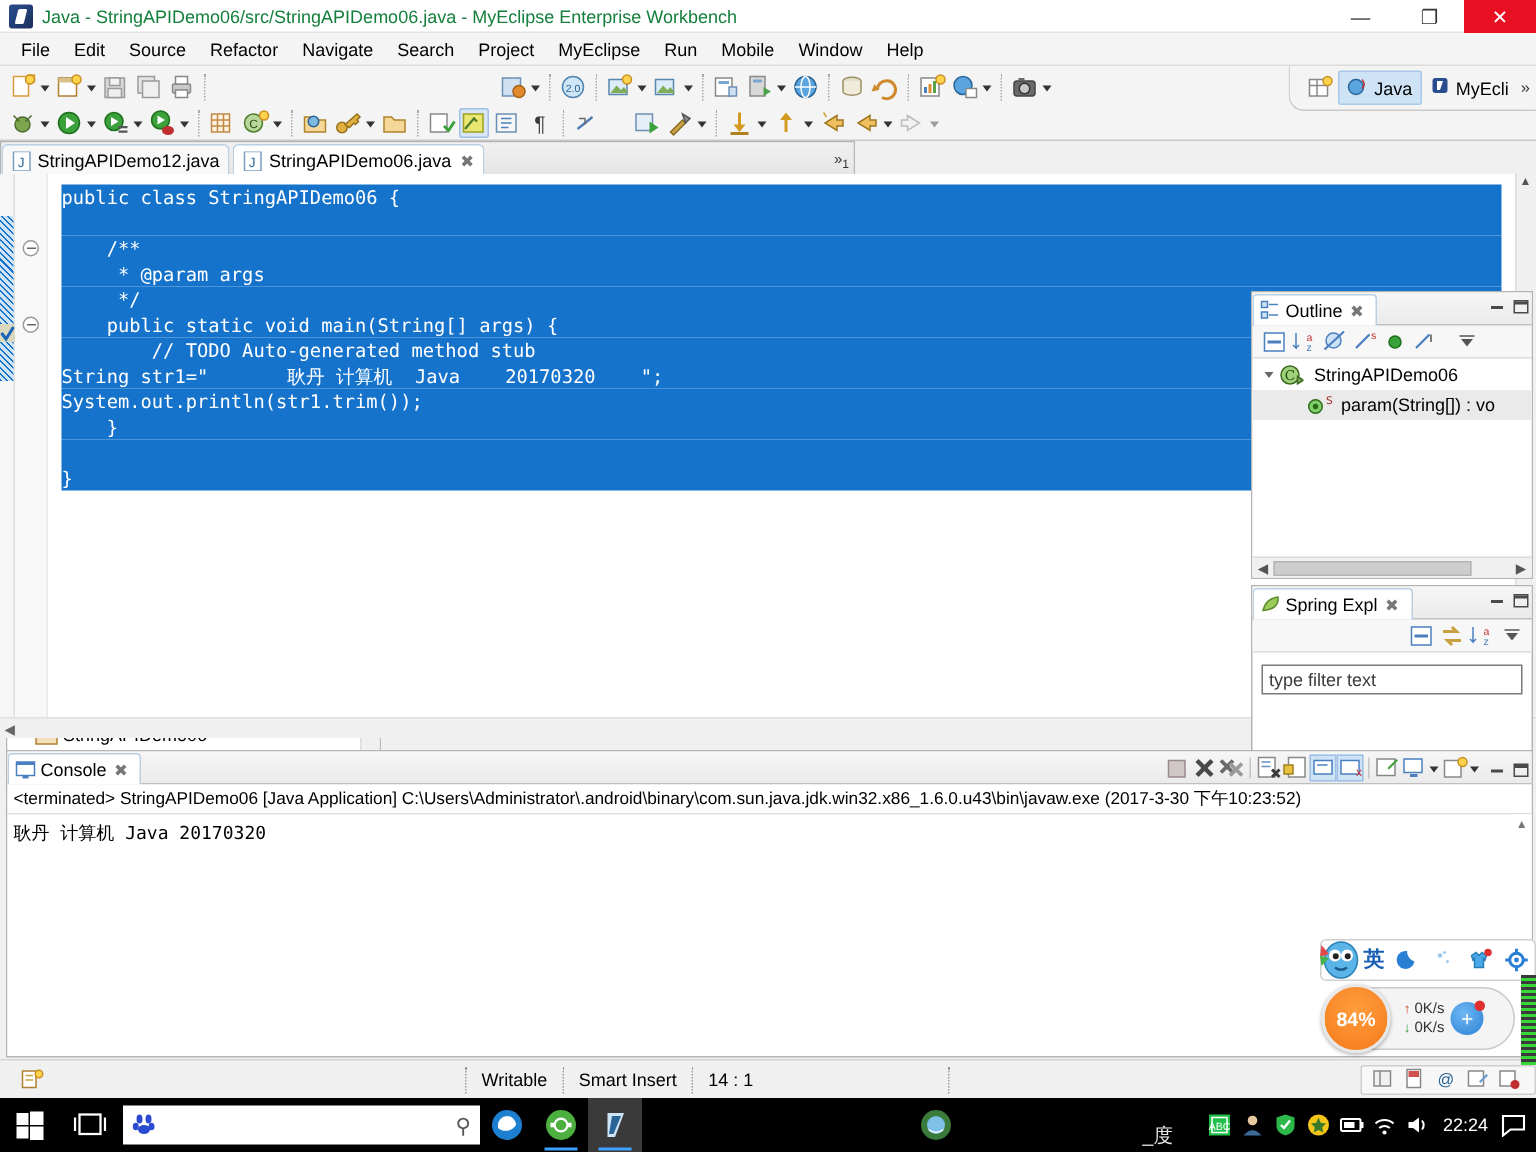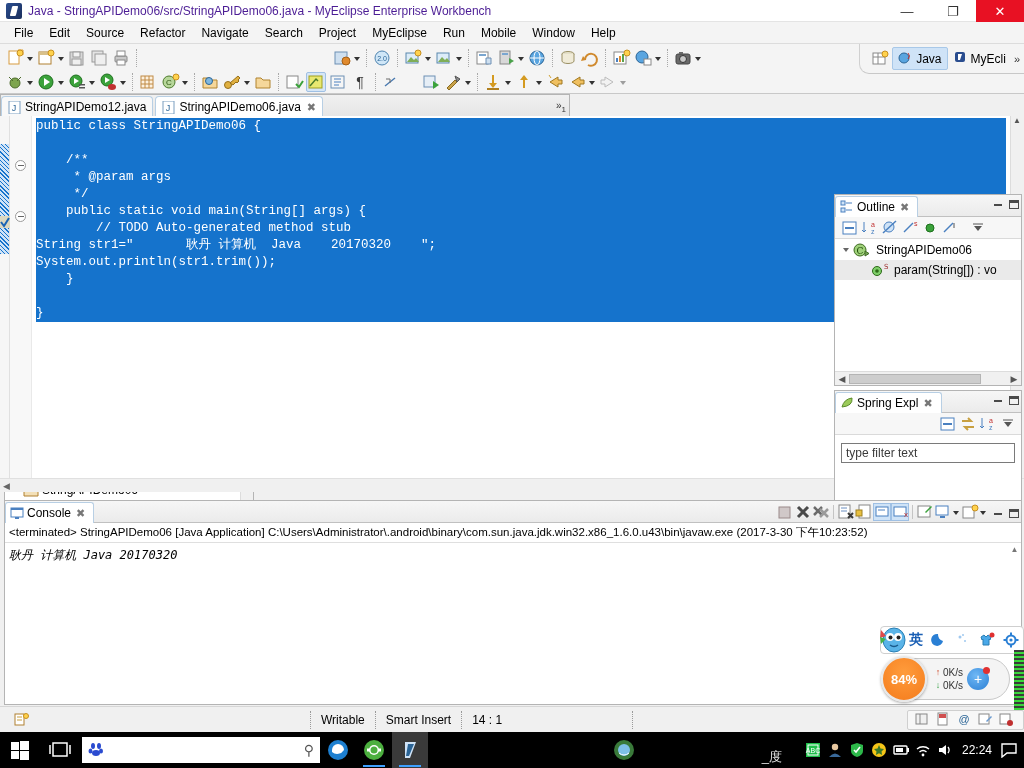--- a/index.html
+++ b/index.html
@@ -19,21 +19,21 @@
   }
   #titlebar .app-ico {
     width:16px;height:16px;margin:0 6px 0 6px;
     background:linear-gradient(135deg,#2a4d8f,#1b2f5c);
     border-radius:2px; position:relative; flex:none;
   }
   #titlebar .app-ico:after{
     content:""; position:absolute; left:5px; top:3px; width:6px; height:10px;
     background:#fff; transform:skewX(-14deg); border-radius:1px;
   }
-  #titlebar .title { font-size:12px; color:#4c1d95; white-space:nowrap; }
+  #titlebar .title { font-size:12px; color:#15803d; white-space:nowrap; }
   #winbtns { position:absolute; right:0; top:0; display:flex; height:22px;}
   #winbtns div { width:46px; height:22px; display:flex; align-items:center; justify-content:center;
                  font-size:13px; color:#333; }
   #winbtns .close { background:#e81123; color:#fff; width:48px; }
 
   
   #menubar { height:22px; background:#f4f4f4; display:flex; align-items:center; padding-left:6px;
              border-bottom:1px solid #dcdcdc; }
   #menubar span { padding:2px 8px; font-size:12px; color:#000; cursor:default; }
 
@@ -113,42 +113,42 @@
   .etab .jic { width:13px;height:13px;margin-right:4px; flex:none;}
   .etab .xmark { margin-left:6px; color:#777; font-size:11px;}
   .echev { position:absolute; right:3px; bottom:2px; font-size:10px; color:#333; }
   .echev sub { font-size:8px; }
 
   #ebody { position:absolute; left:0; right:0; top:22px; bottom:0; background:#fff; }
   #eruler { position:absolute; left:0; top:0; bottom:14px; width:10px; background:#f6f6f6; border-right:1px solid #e0e0e0;}
   #efold { position:absolute; left:10px; top:0; bottom:14px; width:22px; background:#f8f8f8; border-right:1px solid #e9e9e9;}
   #ecode { position:absolute; left:32px; right:14px; top:0; bottom:14px; background:#fff; overflow:hidden;
            font-family:"DejaVu Sans Mono", monospace; font-size:12.5px; line-height:17px; }
-  #ecode pre { padding:4px; margin:0; white-space:pre;font-family:Liberation Mono, monospace; }
+  #ecode pre { padding:4px; margin:5px; white-space:pre; }
   .selhl { background:#1573cc; color:#fff; display:block; }
   .fold { position:absolute; width:11px;height:11px;border:1px solid #9a9a9a;border-radius:50%;
           background:#fff; display:flex;align-items:center;justify-content:center; }
   .fold:after{content:"";width:6px;height:1px;background:#666;}
   #eovr { position:absolute; right:0; top:0; bottom:14px; width:14px; background:#f0f0f0; border-left:1px solid #dcdcdc;}
   #ehscroll { position:absolute; left:0; right:0; bottom:0; height:14px; background:#f0f0f0; border-top:1px solid #e0e0e0;
               display:flex; align-items:center; justify-content:space-between; padding:0 3px;}
 
   
   #outline { left:834px; top:100px; width:188px; height:192px; }
   #spring { left:834px; top:296px; width:188px; height:198px; }
   #filterinput { margin:8px 6px 0 6px; height:20px; border:1px solid #7a7a7a; background:#fff;
                  display:flex; align-items:center; padding:0 4px; font-size:12px; color:#3a3a3a;}
 
   
   #console { position:absolute; left:4px; top:500px; width:1018px; height:205px; background:#fff;
              border:1px solid #b4b4b4;}
   #consolebody { position:absolute; left:0; right:0; top:22px; bottom:0; background:#fff; }
   #conshdr { height:20px; border-bottom:1px solid #dfdfdf; display:flex; align-items:center;
              padding-left:4px; font-size:11.5px; white-space:nowrap;}
-  #consout { padding:4px 0 0 4px; font-size:12px;font-style:italic; }
+  #consout { padding:4px 0 0 4px; font-size:12px; }
   #consout .cjp { font-family:"DejaVu Sans Mono", monospace; font-size:12px; }
   #consscroll { position:absolute; right:0; top:20px; bottom:0; width:13px; background:#fff;}
 
   
   #status { position:absolute; left:0; top:706px; width:1024px; height:26px; background:#f0f0f0;
             border-top:1px solid #d6d6d6; display:flex; align-items:center; font-size:12px; }
   #status .cell { padding:0 10px; height:18px; display:flex; align-items:center; }
   #status .divi { width:1px; height:18px; border-left:1px dotted #9a9a9a; }
   #statusright { margin-left:auto; display:flex; align-items:center; padding-right:6px;
                  border:1px solid #cfcfcf; border-radius:2px; background:#f7f7f7; padding-left:4px; height:20px;}

